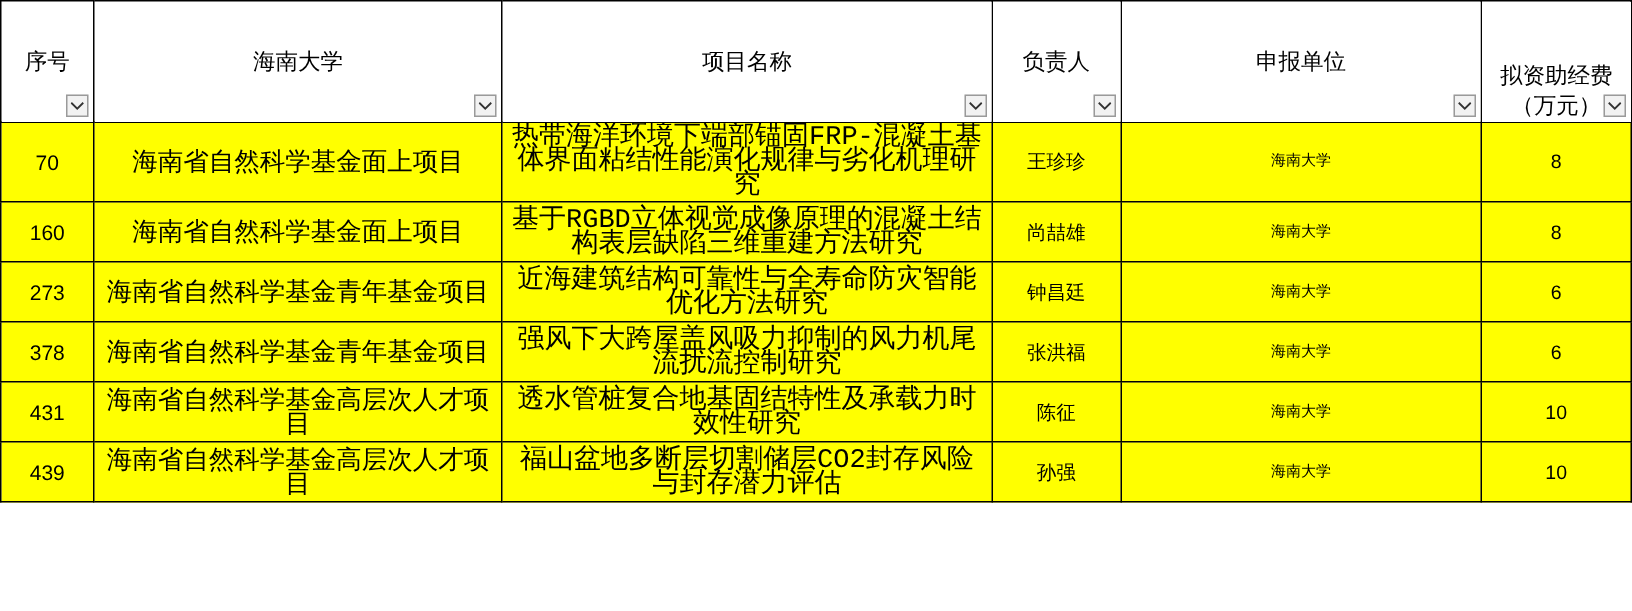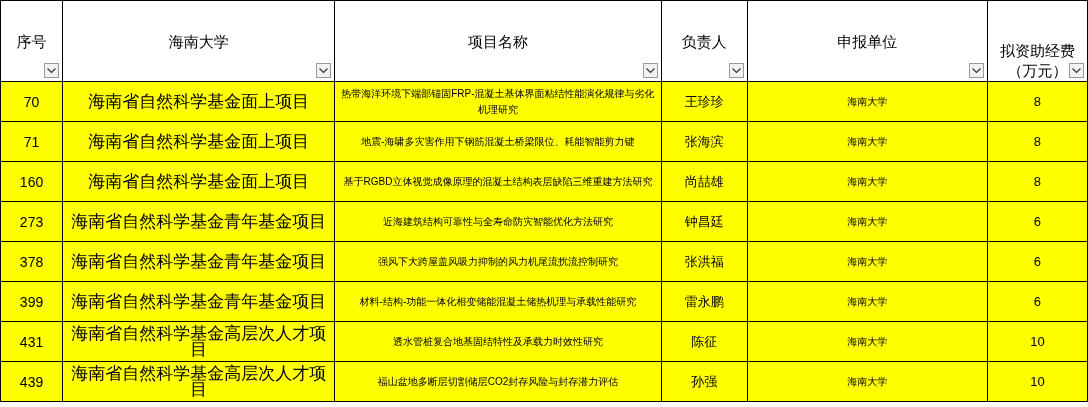--- a/index.html
+++ b/index.html
@@ -64,21 +64,21 @@
     display: block;
   }
   tbody td {
     background: #ffff00;
     height: 39px;
     font-size: 13px;
     line-height: 16px;
   }
   td.c-seq { font-size: 14px; }
   td.c-cat { font-size: 17px; }
-  td.c-name { font-size: 10px; }
+  td.c-name { font-size: 18px; font-family: Liberation Mono, monospace; }
   td.c-leader { font-size: 13px; }
   td.c-org { font-size: 10px; }
   td.c-fund { font-size: 13px; }
   .cell-inner {
     padding: 2px 4px;
     box-sizing: border-box;
   }
   .col-seq { width: 62px; }
   .col-cat { width: 272px; }
   .col-name { width: 326px; }
@@ -179,60 +179,40 @@
         </td>
       <td class="c-org">
           <div class="cell-inner">海南大学</div>
         </td>
       <td class="c-fund">
           <div class="cell-inner">8</div>
         </td>
     </tr>
     <tr>
       <td class="c-seq">
-          <div class="cell-inner">71</div>
+          <div class="cell-inner">160</div>
         </td>
       <td class="c-cat">
           <div class="cell-inner">海南省自然科学基金面上项目</div>
         </td>
       <td class="c-name">
-          <div class="cell-inner">地震-海啸多灾害作用下钢筋混凝土桥梁限位、耗能智能剪力键</div>
-        </td>
-      <td class="c-leader">
-          <div class="cell-inner">张海滨</div>
+          <div class="cell-inner">基于RGBD立体视觉成像原理的混凝土结构表层缺陷三维重建方法研究</div>
+        </td>
+      <td class="c-leader">
+          <div class="cell-inner">尚喆雄</div>
         </td>
       <td class="c-org">
           <div class="cell-inner">海南大学</div>
         </td>
       <td class="c-fund">
           <div class="cell-inner">8</div>
         </td>
     </tr>
     <tr>
       <td class="c-seq">
-          <div class="cell-inner">160</div>
-        </td>
-      <td class="c-cat">
-          <div class="cell-inner">海南省自然科学基金面上项目</div>
-        </td>
-      <td class="c-name">
-          <div class="cell-inner">基于RGBD立体视觉成像原理的混凝土结构表层缺陷三维重建方法研究</div>
-        </td>
-      <td class="c-leader">
-          <div class="cell-inner">尚喆雄</div>
-        </td>
-      <td class="c-org">
-          <div class="cell-inner">海南大学</div>
-        </td>
-      <td class="c-fund">
-          <div class="cell-inner">8</div>
-        </td>
-    </tr>
-    <tr>
-      <td class="c-seq">
           <div class="cell-inner">273</div>
         </td>
       <td class="c-cat">
           <div class="cell-inner">海南省自然科学基金青年基金项目</div>
         </td>
       <td class="c-name">
           <div class="cell-inner">近海建筑结构可靠性与全寿命防灾智能优化方法研究</div>
         </td>
       <td class="c-leader">
           <div class="cell-inner">钟昌廷</div>
@@ -249,40 +229,20 @@
           <div class="cell-inner">378</div>
         </td>
       <td class="c-cat">
           <div class="cell-inner">海南省自然科学基金青年基金项目</div>
         </td>
       <td class="c-name">
           <div class="cell-inner">强风下大跨屋盖风吸力抑制的风力机尾流扰流控制研究</div>
         </td>
       <td class="c-leader">
           <div class="cell-inner">张洪福</div>
-        </td>
-      <td class="c-org">
-          <div class="cell-inner">海南大学</div>
-        </td>
-      <td class="c-fund">
-          <div class="cell-inner">6</div>
-        </td>
-    </tr>
-    <tr>
-      <td class="c-seq">
-          <div class="cell-inner">399</div>
-        </td>
-      <td class="c-cat">
-          <div class="cell-inner">海南省自然科学基金青年基金项目</div>
-        </td>
-      <td class="c-name">
-          <div class="cell-inner">材料-结构-功能一体化相变储能混凝土储热机理与承载性能研究</div>
-        </td>
-      <td class="c-leader">
-          <div class="cell-inner">雷永鹏</div>
         </td>
       <td class="c-org">
           <div class="cell-inner">海南大学</div>
         </td>
       <td class="c-fund">
           <div class="cell-inner">6</div>
         </td>
     </tr>
     <tr>
       <td class="c-seq">

